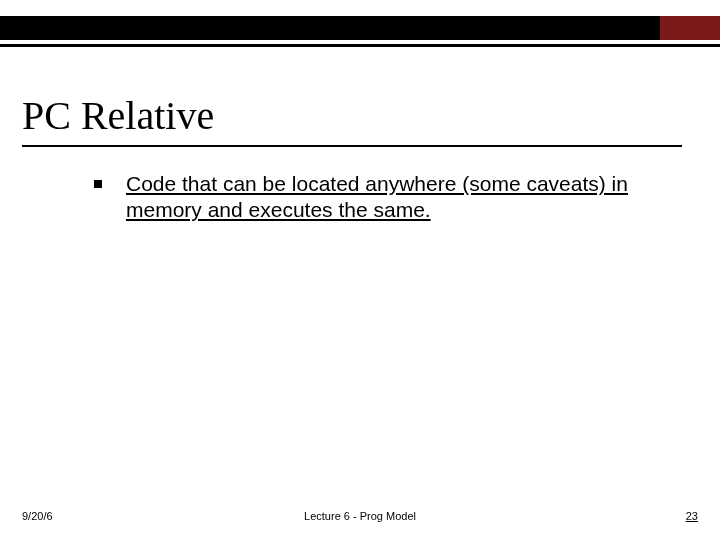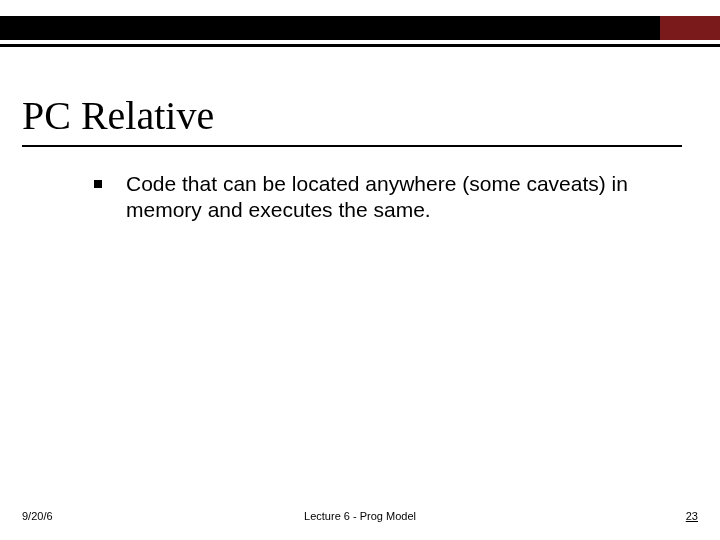--- a/index.html
+++ b/index.html
@@ -68,20 +68,21 @@
     margin-top: 10px;
     margin-right: 24px;
   }
   .bullet-text {
     font-size: 27px;
     line-height: 1.22;
   }
   .sub-bullets {
     margin-top: 24px;
     padding-left: 62px;
+    text-decoration: underline;
   }
   .sub-row {
     display: flex;
     align-items: flex-start;
   }
   .sub-marker {
     width: 8px;
     height: 8px;
     background: #000;
     flex: 0 0 8px;

